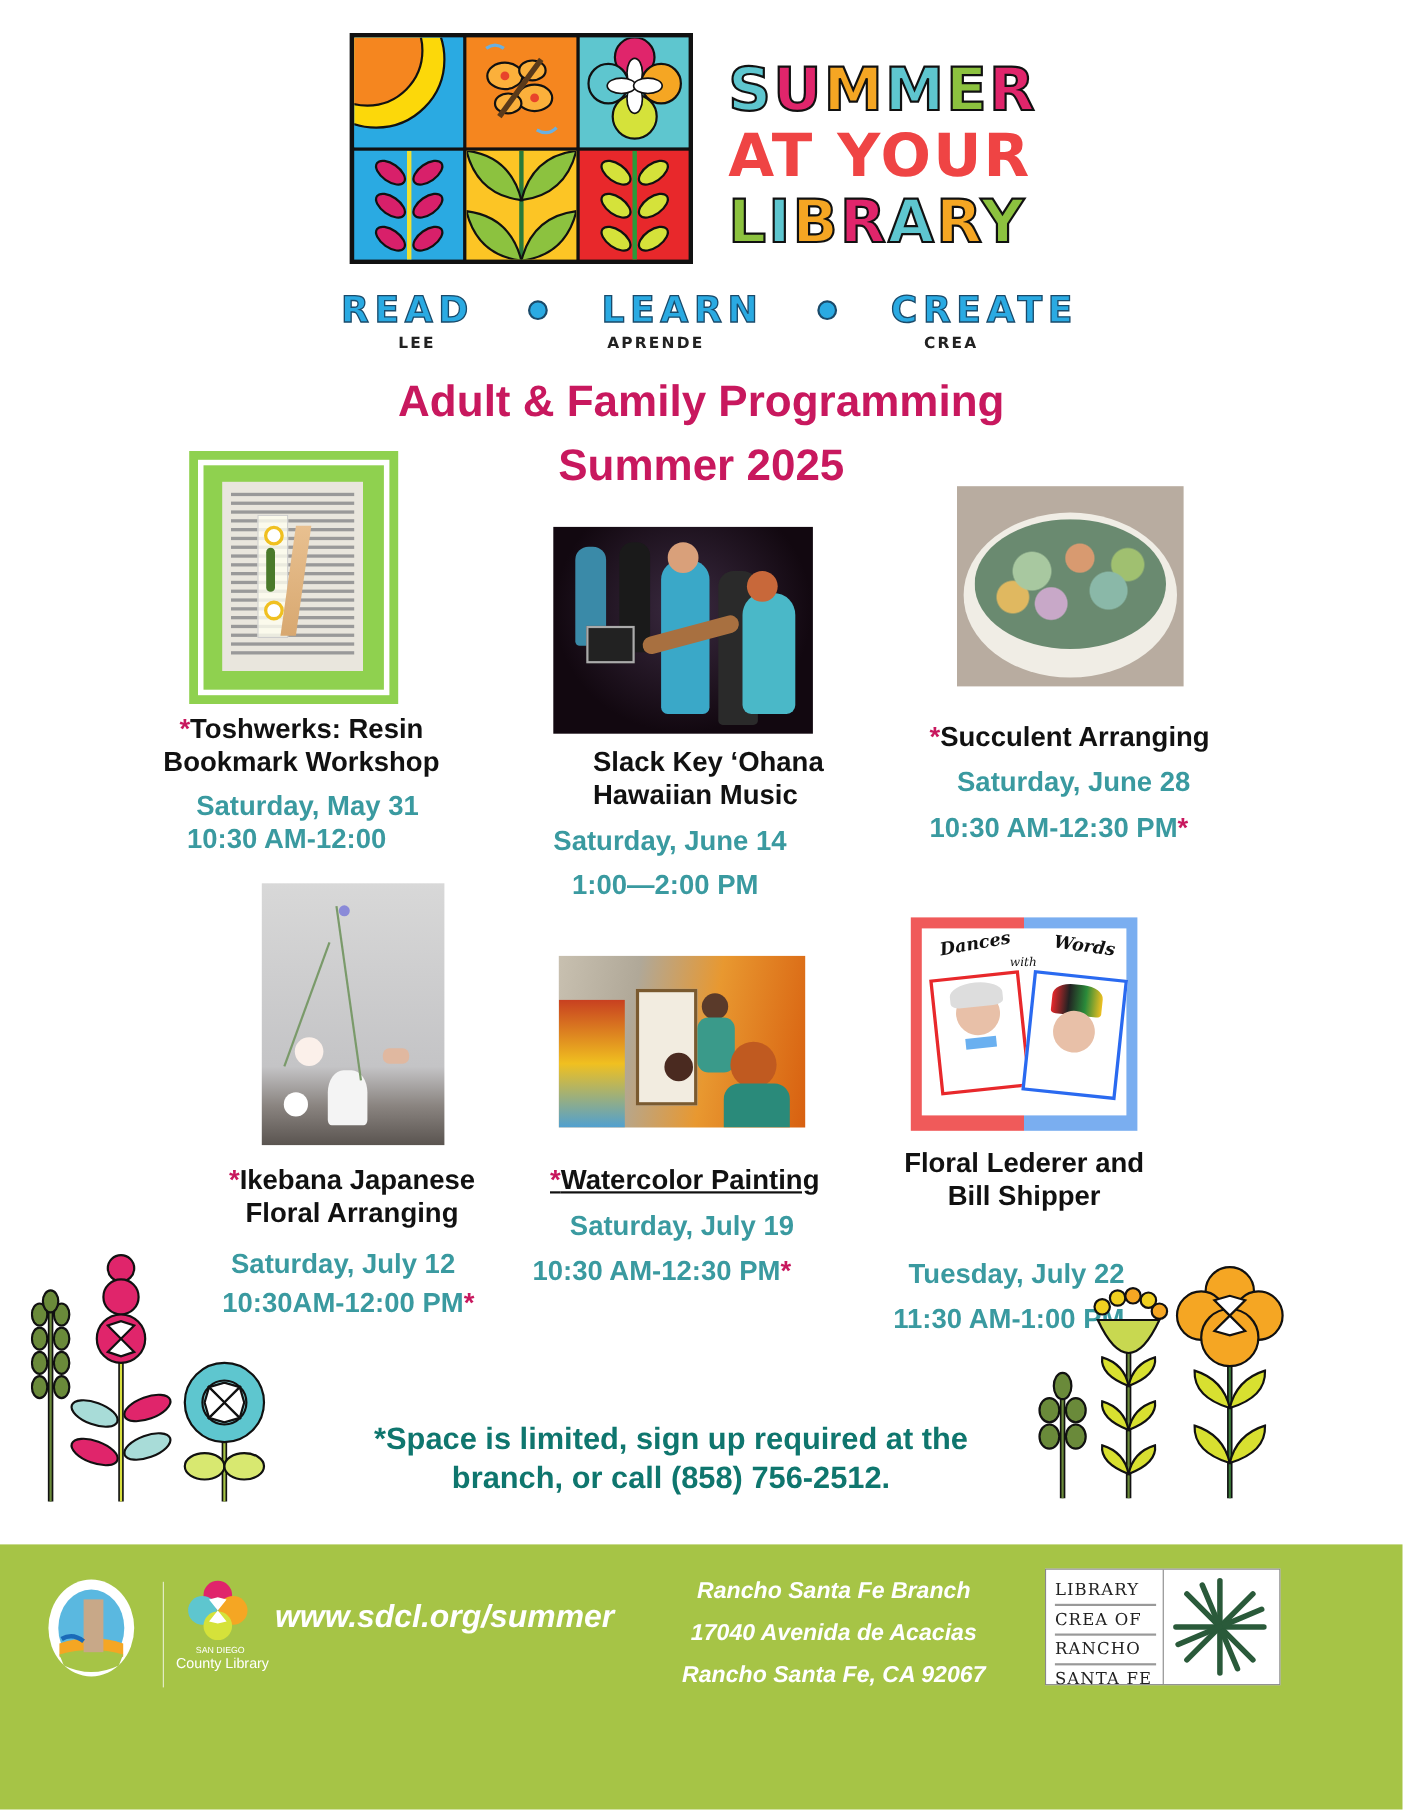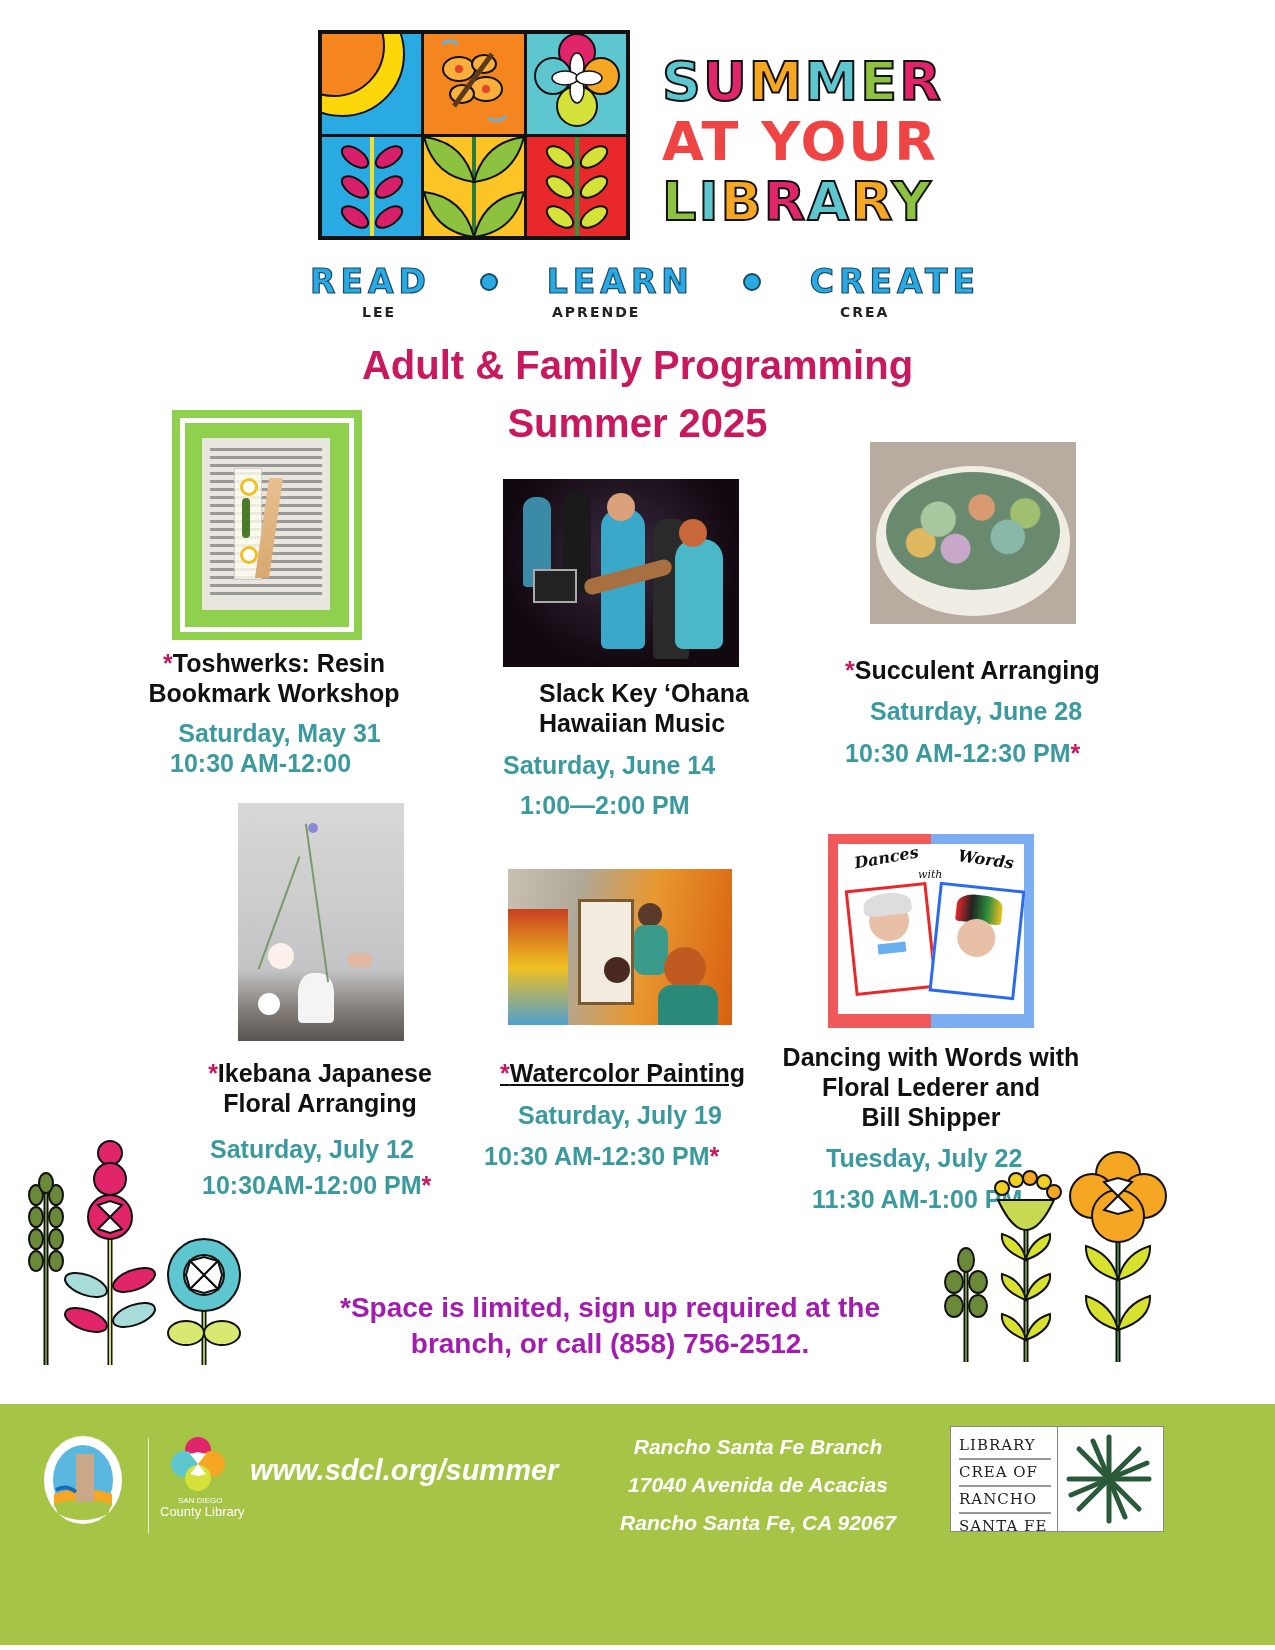--- a/index.html
+++ b/index.html
@@ -209,21 +209,20 @@
     <div style="position:absolute;left:18px;top:12px;width:40px;height:40px;border-radius:50%;background:#e8c0a8;"></div>
     <div style="position:absolute;left:14px;top:4px;width:48px;height:22px;border-radius:50% 50% 20% 20%;background:#ddd;"></div>
     <div style="position:absolute;left:24px;top:54px;width:28px;height:10px;background:#6ab0f0;"></div>
   </div>
   <div style="position:absolute;left:106px;top:52px;width:80px;height:104px;background:#fff;border:3px solid #2a6af0;transform:rotate(6deg);">
     <div style="position:absolute;left:16px;top:6px;width:46px;height:28px;background:linear-gradient(90deg,#e8282b,#222,#2a8a3a,#f0c020);border-radius:40% 40% 10% 10%;"></div>
     <div style="position:absolute;left:20px;top:30px;width:38px;height:38px;border-radius:50%;background:#e8c0a8;"></div>
   </div>
 </div>
 <div class="abs title" style="left:776px;top:1042px;width:310px;text-align:center;">
-  <div>Dancing with Words with</div>
   <div>Floral Lederer and</div>
   <div>Bill Shipper</div>
 </div>
 <div class="abs when" style="left:826px;top:1143px;">Tuesday, July 22</div>
 <div class="abs when" style="left:812px;top:1184px;">11:30 AM-1:00 PM</div>
 
 <svg class="abs" style="left:28px;top:1135px" width="230" height="232" viewBox="0 0 230 232">
   <line x1="18" y1="40" x2="18" y2="230" stroke="#111" stroke-width="5"></line>
     <line x1="18" y1="40" x2="18" y2="230" stroke="#6a8a3a" stroke-width="2"></line>
   <g fill="#6a8a3a" stroke="#111" stroke-width="2">
@@ -299,21 +298,21 @@
       <circle cx="178" cy="66" r="26" fill="#f5a623"></circle>
       <path d="M178 46 l-14 -14 l14 -4 l14 4z" fill="#fff"></path>
       <path d="M178 46 l-14 14 l14 4 l14 -4z" fill="#fff"></path>
       <path d="M178 130 Q145 120 146 96 Q172 104 178 130Z" fill="#d8e030"></path>
       <path d="M178 130 Q211 120 210 96 Q184 104 178 130Z" fill="#d8e030"></path>
       <path d="M178 180 Q145 170 146 146 Q172 154 178 180Z" fill="#d8e030"></path>
       <path d="M178 180 Q211 170 210 146 Q184 154 178 180Z" fill="#d8e030"></path>
     </g>
 </svg>
 
-<div class="abs" style="left:280px;top:1290px;width:660px;text-align:center;color:#a21caf;font-weight:bold;font-size:28px;line-height:36px;">
+<div class="abs" style="left:280px;top:1290px;width:660px;text-align:center;color:#0f766e;font-weight:bold;font-size:28px;line-height:36px;">
   <div>*Space is limited, sign up required  at the</div>
   <div>branch, or call (858) 756-2512.</div>
 </div>
 
 <div class="abs footer">
   <svg style="position:absolute;left:42px;top:30px" width="82" height="92" viewBox="0 0 82 92">
     <ellipse cx="41" cy="46" rx="39" ry="44" fill="#fff"></ellipse>
     <ellipse cx="41" cy="46" rx="30" ry="35" fill="#5ab8e0"></ellipse>
     <path d="M12 60 Q41 50 70 60 L70 72 Q41 92 12 72Z" fill="#f5a623"></path>
     <path d="M12 70 Q41 62 70 70 L66 80 Q41 92 16 80Z" fill="#a6c446"></path>

